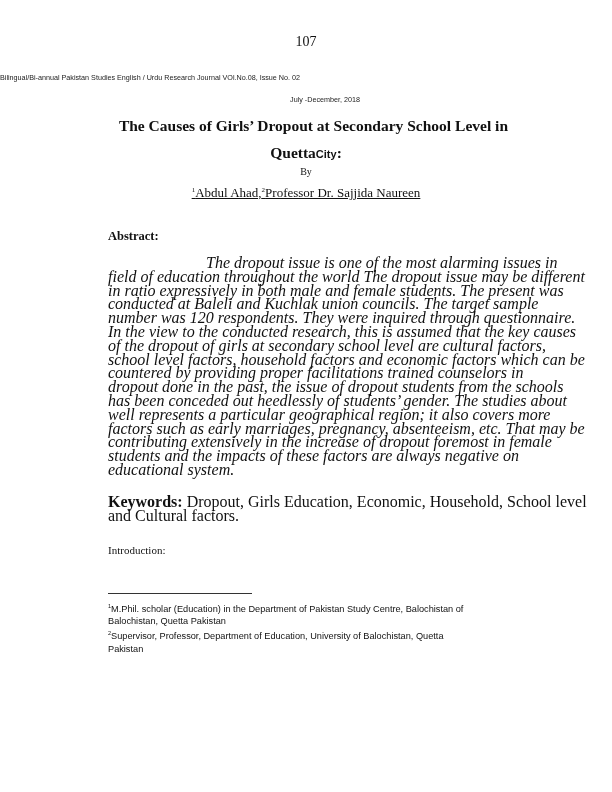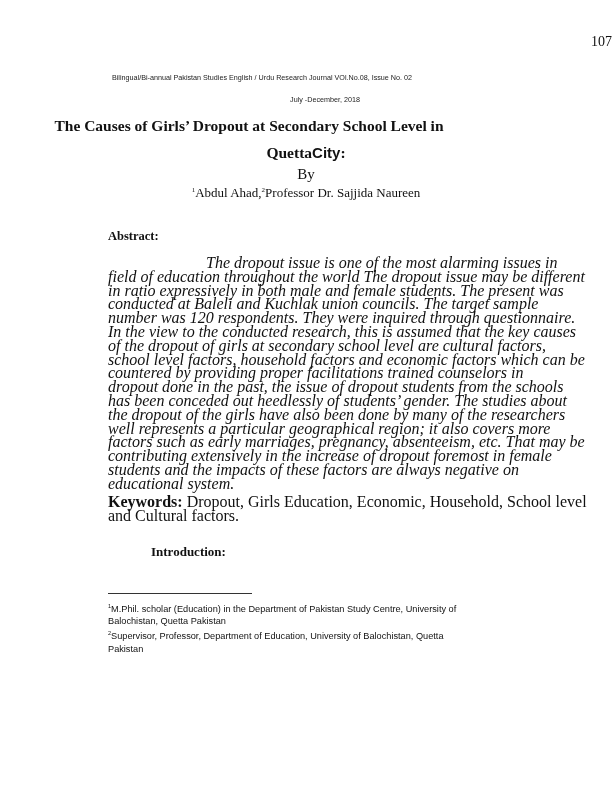--- a/index.html
+++ b/index.html
@@ -1,37 +1,37 @@
 <!DOCTYPE html>
 <html><head>
 <meta charset="utf-8">
 <style>
   html, body { margin: 0; padding: 0; background: #ffffff; }
   body { width: 612px; height: 792px; position: relative; overflow: hidden; color: #111; }
   .serif { font-family: "Liberation Serif", "DejaVu Serif", serif; }
   .sans { font-family: "Liberation Sans", "DejaVu Sans", sans-serif; }
-  .page-number { position: absolute; top: 34px; left: 0; width: 612px; text-align: right; font-size: 14px; }
-  .journal { position: absolute; top: 73px; left: 0; width: 524px; text-align: center; font-size: 7.2px; color: #222; }
+  .page-number { position: absolute; top: 34px; left: 0; width: 612px; text-align: center; font-size: 14px; }
+  .journal { position: absolute; top: 73px; left: 0; width: 524px; text-align: left; font-size: 7.2px; color: #222; }
   .date { position: absolute; top: 95px; left: 0; width: 612px; text-align: center; font-size: 7.2px; color: #222; margin-left: 19px; }
-  .title1 { position: absolute; top: 117px; left: 1px; width: 496px; text-align: center; font-size: 15.5px; font-weight: bold; }
+  .title1 { position: absolute; top: 117px; left: 12px; width: 496px; text-align: right; font-size: 15.5px; font-weight: bold; }
   .title2 { position: absolute; top: 144px; left: 0; width: 612px; text-align: center; font-size: 15.5px; font-weight: bold; }
-  .title2 .small { font-size: 15px; }
-  .by { position: absolute; top: 166px; left: 0; width: 612px; text-align: center; font-size: 15px; }
-  .authors { position: absolute; top: 185px; left: 0; width: 612px; text-align: center; font-size: 13px; }
+  .title2 .small { font-size: 11px; }
+  .by { position: absolute; top: 166px; left: 0; width: 612px; text-align: center; font-size: 10px; }
+  .authors { position: absolute; top: 185px; left: 0; width: 612px; text-align: center; font-size: 13px; text-decoration: underline; }
   .authors sup { font-size: 7px; vertical-align: 5px; }
   .abstract-heading { position: absolute; top: 229px; left: 108px; font-size: 12.5px; font-weight: bold; }
   .abstract { position: absolute; top: 256px; left: 108px; width: 360px; font-size: 16px; font-style: italic; line-height: 13.8px; text-align: justify; }
   .abstract .line { display: block; text-align: justify; text-align-last: justify; white-space: nowrap; height: 13.8px; }
   .abstract .line.first { padding-left: 98px; }
   .abstract .line.last { text-align-last: left; font-style: italic; }
   .keywords { position: absolute; top: 495px; left: 108px; width: 360px; font-size: 16px; line-height: 14px; }
   .keywords .line { display: block; white-space: nowrap; text-align: justify; text-align-last: justify; height: 14px; }
   .keywords .line.last { text-align-last: left; }
   .keywords b { font-weight: bold; }
-  .intro { position: absolute; top: 544px; left: 108px; font-size: 13px; font-weight: bold; margin-left: 43px; }
+  .intro { position: absolute; top: 544px; left: 108px; font-size: 11px; font-weight: normal; }
   .fn-rule { position: absolute; top: 593px; left: 108px; width: 144px; height: 1px; background: #333; }
   .footnotes { position: absolute; top: 600px; left: 108px; width: 370px; font-size: 9.2px; line-height: 12.2px; color: #111; }
   .footnotes sup { font-size: 5.5px; vertical-align: 4px; }
   .footnotes .line { display: block; white-space: nowrap; }
 </style>
 </head>
 <body>
 
 <div class="page-number serif">107</div>
 <div class="journal sans">Bilingual/Bi-annual Pakistan Studies English / Urdu Research Journal VOl.No.08, Issue No. 02</div>
@@ -51,34 +51,33 @@
   <span class="line">field of education throughout the world The dropout issue may be different</span>
   <span class="line">in ratio expressively in both male and female students. The present was</span>
   <span class="line">conducted at Baleli and Kuchlak union councils. The target sample</span>
   <span class="line">number was 120 respondents. They were inquired through questionnaire.</span>
   <span class="line">In the view to the conducted research, this is assumed that the key causes</span>
   <span class="line">of the dropout of girls at secondary school level are cultural factors,</span>
   <span class="line">school level factors, household factors and economic factors which can be</span>
   <span class="line">countered by providing proper facilitations trained counselors in</span>
   <span class="line">dropout done in the past, the issue of dropout students from the schools</span>
   <span class="line">has been conceded out heedlessly of students’ gender. The studies about</span>
-  <span class="line">the dropout of the girls have also been done by many of the researchers</span>
   <span class="line">well represents a particular geographical region; it also covers more</span>
   <span class="line">factors such as early marriages, pregnancy, absenteeism, etc. That may be</span>
   <span class="line">contributing extensively in the increase of dropout foremost in female</span>
   <span class="line">students and the impacts of these factors are always negative on</span>
   <span class="line last">educational system.</span>
 </div>
 
 <div class="keywords serif">
   <span class="line"><b>Keywords:</b><span> Dropout, Girls Education, Economic, Household, School level</span></span>
   <span class="line last">and Cultural factors.</span>
 </div>
 
 <div class="intro serif">Introduction:</div>
 
 <div class="fn-rule"></div>
 <div class="footnotes sans">
-  <span class="line"><sup>1</sup><span>M.Phil. scholar (Education) in the Department of Pakistan Study Centre, University of</span></span>
+  <span class="line"><sup>1</sup><span>M.Phil. scholar (Education) in the Department of Pakistan Study Centre, Balochistan of</span></span>
   <span class="line">Balochistan, Quetta Pakistan</span>
   <span class="line"><sup>2</sup><span>Supervisor, Professor, Department of Education, University of Balochistan, Quetta</span></span>
   <span class="line">Pakistan</span>
 </div>
 
 </body></html>

